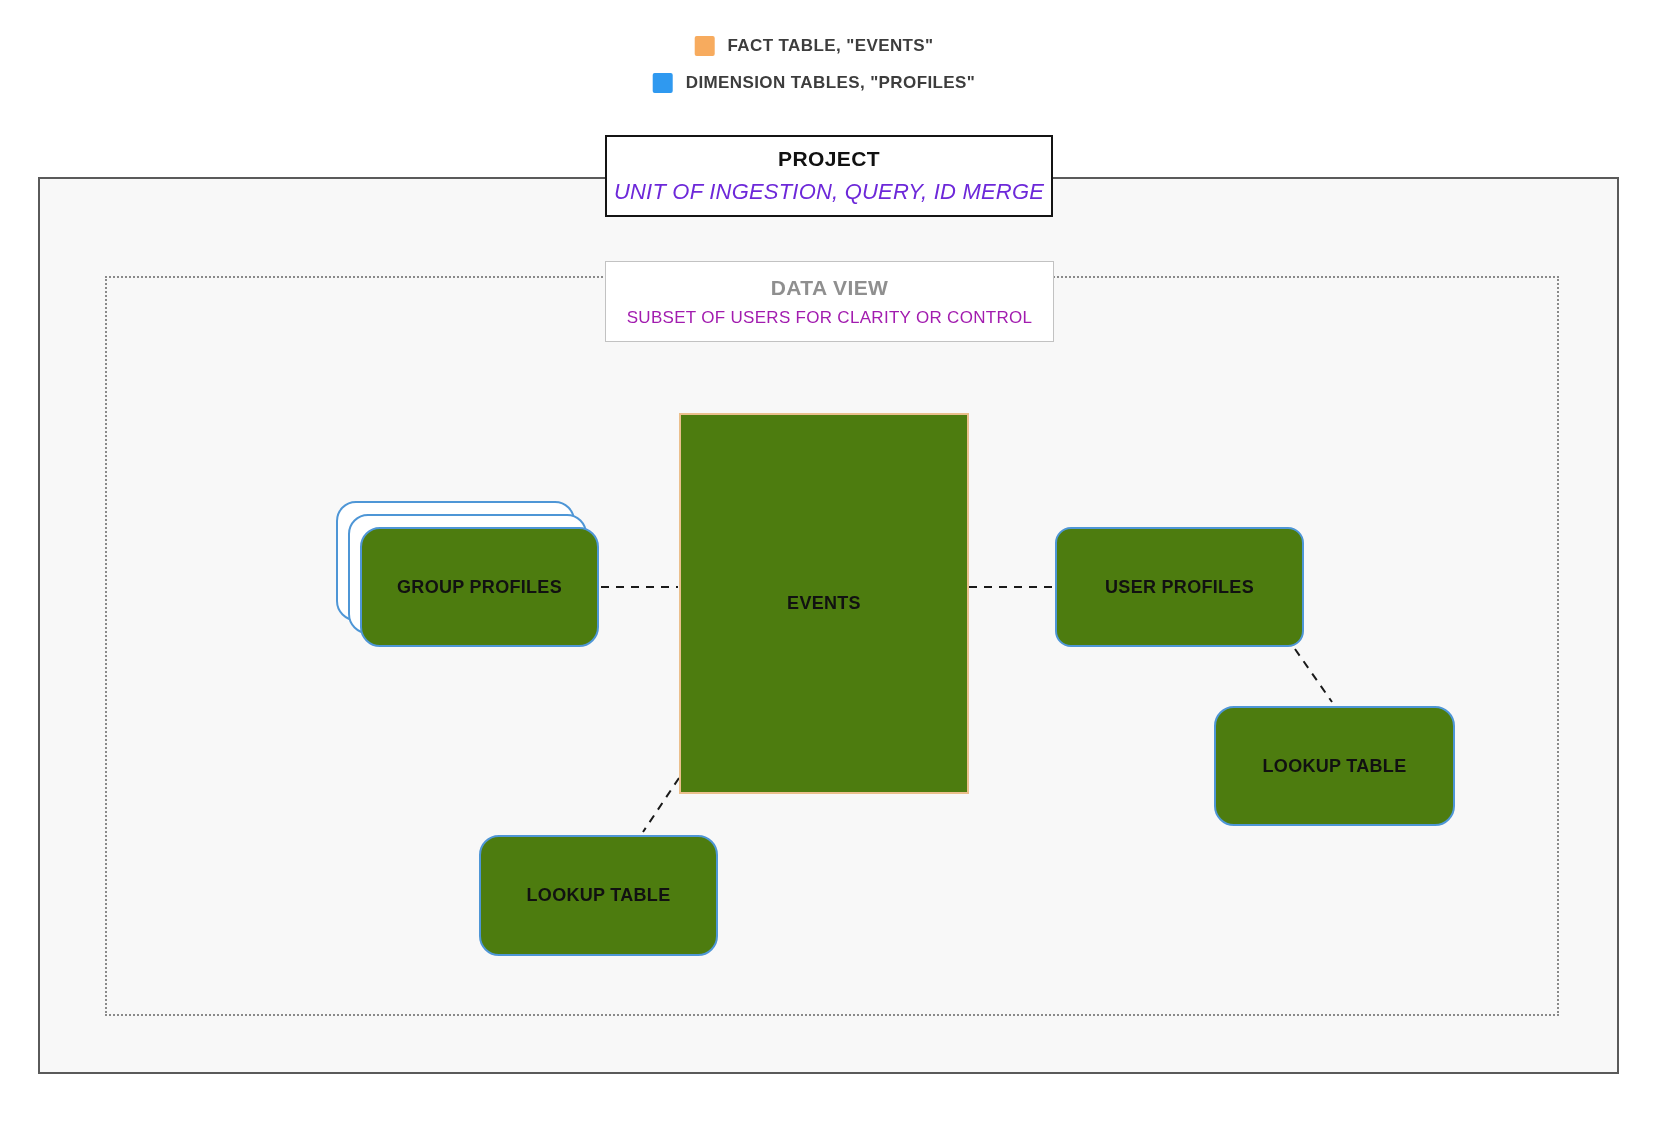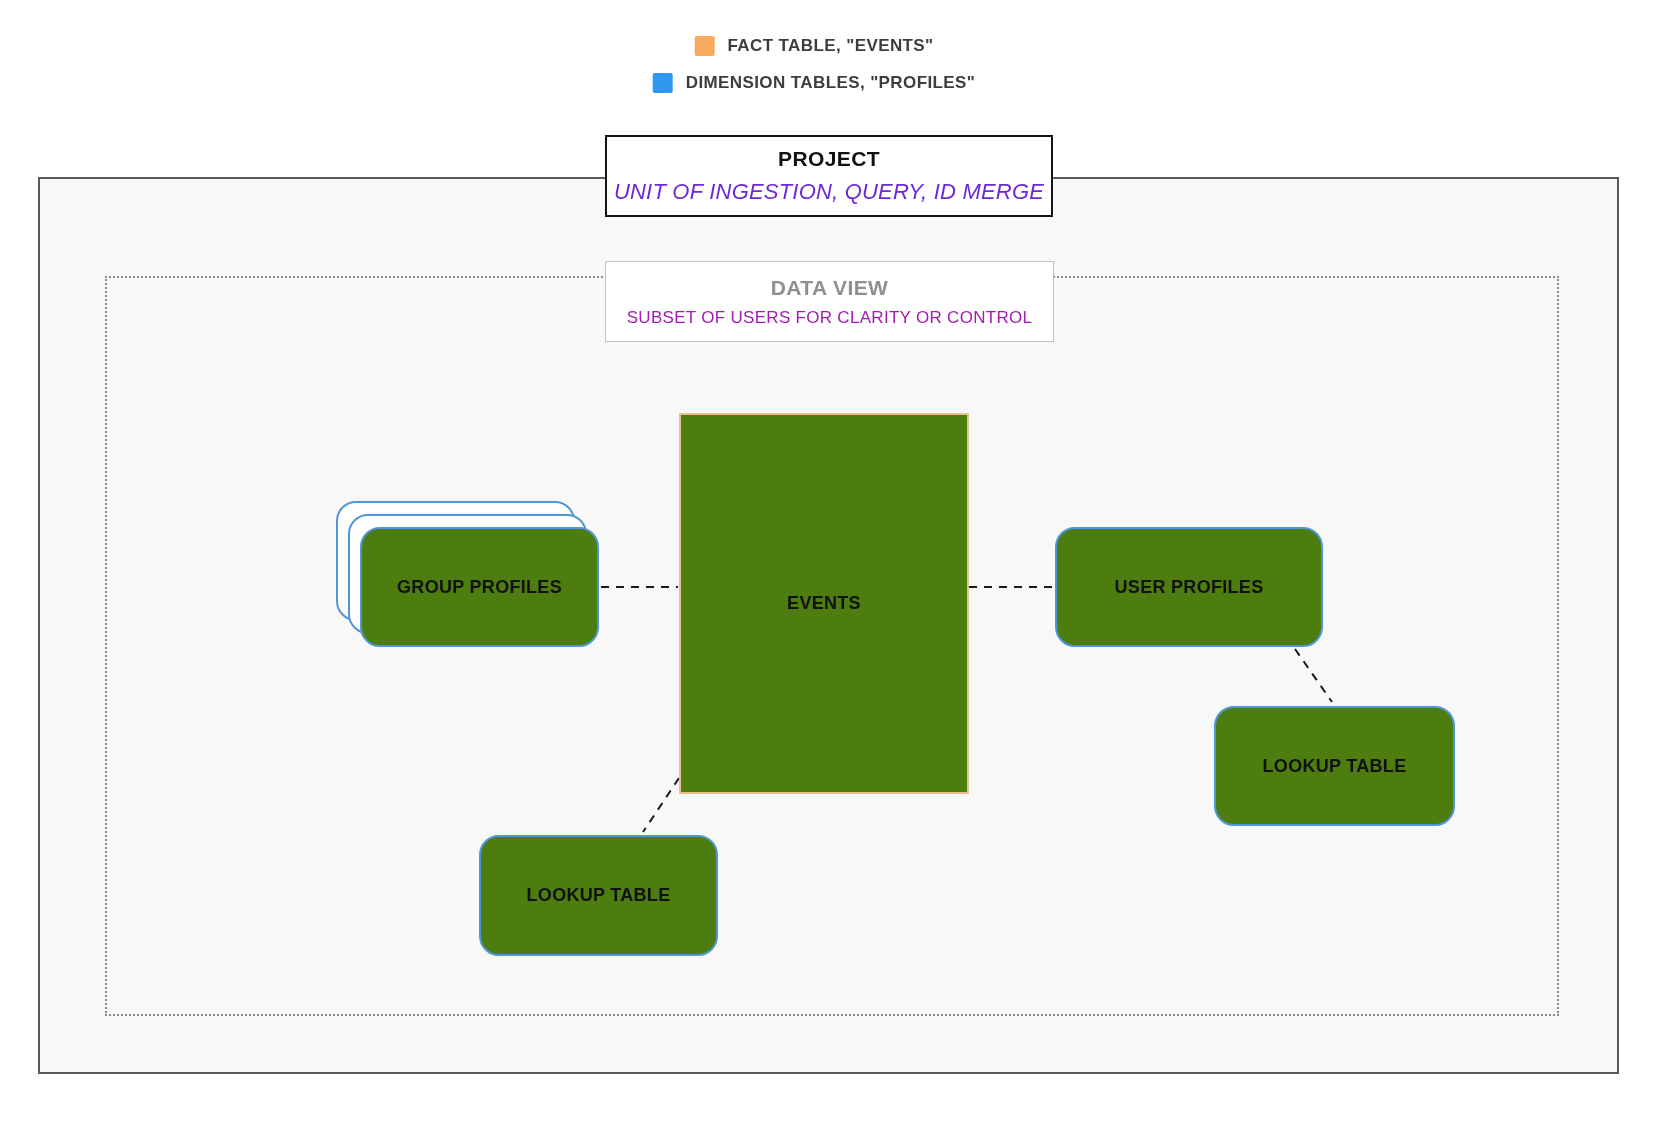--- a/index.html
+++ b/index.html
@@ -102,21 +102,21 @@
     position: absolute;
     width: 239px; height: 120px;
     background: #ffffff;
     border: 2px solid #4E96D6;
     border-radius: 20px;
     z-index: 3;
   }
   .ghost-back   { left: 336px; top: 501px; }
   .ghost-middle { left: 348px; top: 514px; }
   .group-profiles { left: 360px; top: 527px; width: 239px; height: 120px; }
-  .user-profiles  { left: 1055px; top: 527px; width: 268px; height: 120px; }
+  .user-profiles  { left: 1055px; top: 527px; width: 249px; height: 120px; border-radius: 16px; }
   .lookup-right   { left: 1214px; top: 706px; width: 241px; height: 120px; }
   .lookup-left    { left: 479px;  top: 835px; width: 239px; height: 121px; }
 </style>
 </head>
 <body>
 
 <div class="canvas">
 
   <div class="legend">
     <div class="legend-item">

